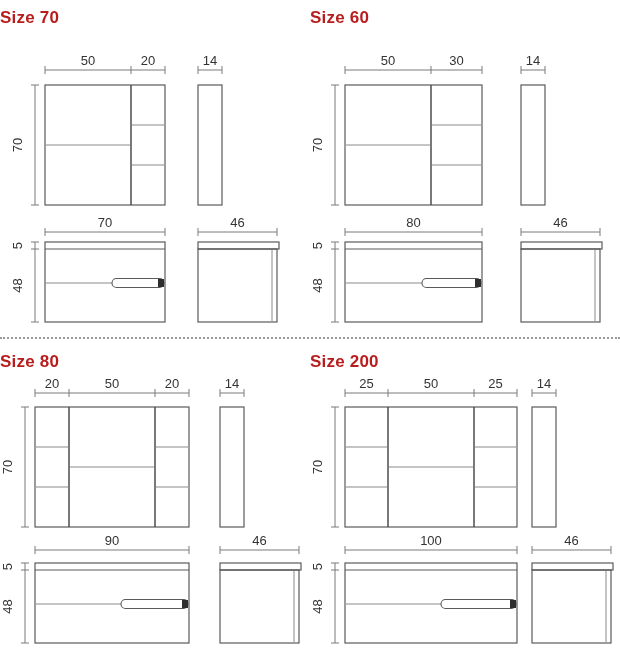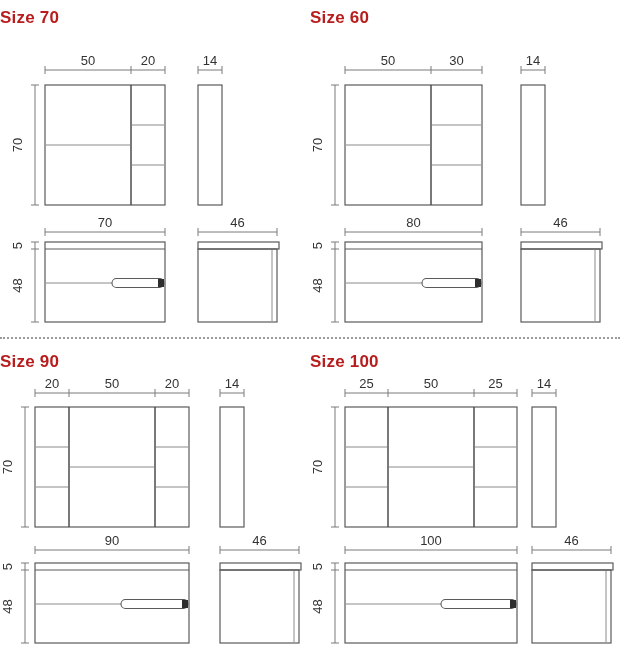--- a/index.html
+++ b/index.html
@@ -16,22 +16,22 @@
   .divider{
     position:absolute;left:0;top:337px;width:620px;height:0;
     border-top:2px dotted #9a9a9a;
   }
 </style>
 </head>
 <body>
 
 <div class="panel-title" style="left:0;top:8px">Size 70</div>
 <div class="panel-title" style="left:310px;top:8px">Size 60</div>
-<div class="panel-title" style="left:0;top:352px">Size 90</div>
-<div class="panel-title" style="left:310px;top:352px">Size 100</div>
+<div class="panel-title" style="left:0;top:352px">Size 80</div>
+<div class="panel-title" style="left:310px;top:352px">Size 200</div>
 
 <svg id="drawing" width="620" height="651" viewBox="0 0 620 651">
     <g transform="translate(0,0)">
       <g>
         <rect x="45" y="85" width="120" height="120" stroke="#5a5a5a" stroke-width="1.2" fill="none" rx="0"></rect>
         <line x1="131" y1="85" x2="131" y2="205" stroke="#4d4d4d" stroke-width="1.5"></line>
         <line x1="46" y1="145" x2="130" y2="145" stroke="#8a8a8a" stroke-width="1"></line>
         <line x1="132" y1="125" x2="164" y2="125" stroke="#8a8a8a" stroke-width="1"></line>
         <line x1="132" y1="165" x2="164" y2="165" stroke="#8a8a8a" stroke-width="1"></line>
       </g>

